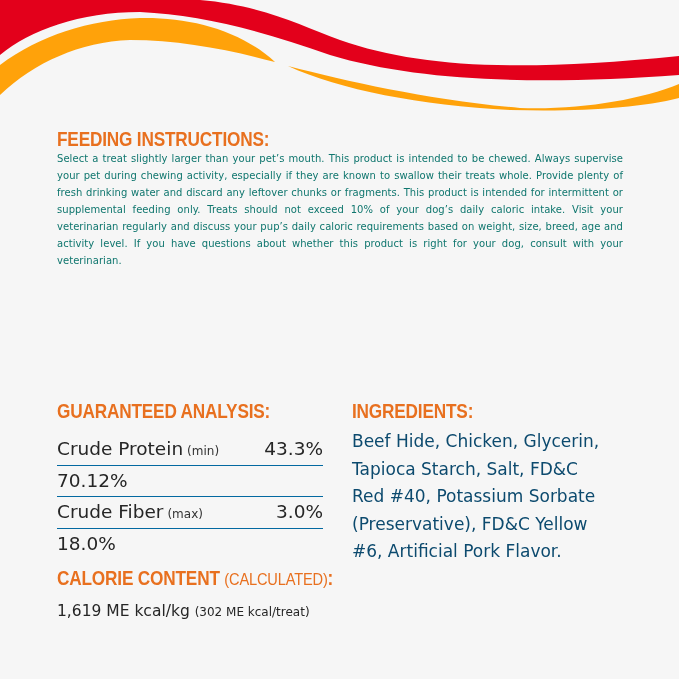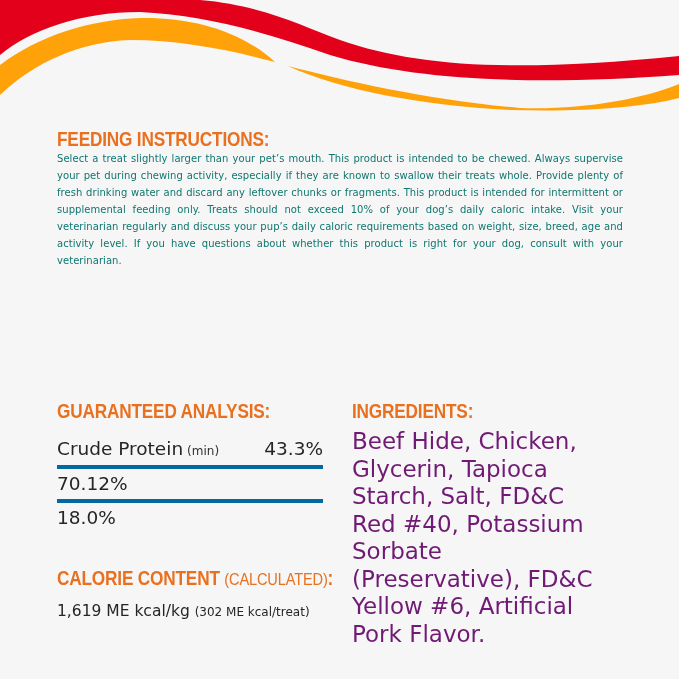--- a/index.html
+++ b/index.html
@@ -25,33 +25,33 @@
   #feeding-body {
     position: absolute; left: 57px; top: 150px; width: 566px;
     font-size: 10px; line-height: 17px; text-align: justify;
     letter-spacing: 0.05px; color: #0f766e;
   }
   #ga-title { position: absolute; left: 57px; top: 400px; font-size: 20px; }
   .ga-table { position: absolute; left: 57px; top: 434px; width: 266px; }
   .ga-row {
     display: flex; justify-content: space-between; align-items: baseline;
     height: 30.5px; line-height: 30px;
-    border-bottom: 4px solid #0369a1;
+    border-bottom: 1px solid #0369a1;
     font-size: 18.5px; color: #262626;
   }
   .ga-row:last-child { border-bottom: none; }
   .ga-qual { font-size: 12px; color: #333; margin-left: 4px; }
   #cal-title { position: absolute; left: 57px; top: 567px; font-size: 20px; }
   #cal-title .sub { font-weight: normal; font-size: 17px; }
   #cal-value { position: absolute; left: 57px; top: 602px; font-size: 15.5px; color: #262626; white-space: nowrap; }
   #cal-value .small { font-size: 12px; text-align: right; }
   #ing-title { position: absolute; left: 352px; top: 400px; font-size: 20px; }
   #ing-body {
     position: absolute; left: 352px; top: 428px; width: 250px;
-    font-size: 23px; line-height: 27.5px; color: #701a75;
+    font-size: 17px; line-height: 27.5px; color: #0c4a6e;
   }
 </style>
 </head>
 <body>
 
 <svg class="banner" viewBox="0 0 679 115" preserveAspectRatio="none">
 
   <path d="M0,0 L200,0 C260,5 300,25 340,40 C420,68 520,72 679,56 L679,75 C540,85 420,82 330,55 C260,30 200,15 140,12 C80,12 30,30 0,55 Z" fill="#e3001b"></path>
 
   <path d="M0,65 C40,35 90,20 140,18 C190,17 240,30 275,62 C230,50 180,40 130,40 C80,42 35,62 0,95 Z" fill="#ffa20a"></path>
@@ -65,20 +65,24 @@
 <div id="ga-title" class="heading">GUARANTEED ANALYSIS:</div>
 <div class="ga-table">
   <div class="ga-row">
     <span><span>Crude Protein</span><span class="ga-qual">(min)</span></span>
     <span>43.3%</span>
   </div>
   <div class="ga-row">
     <span>70.12%</span>
   </div>
   <div class="ga-row">
+    <span><span>Crude Fiber</span><span class="ga-qual">(max)</span></span>
+    <span>3.0%</span>
+  </div>
+  <div class="ga-row">
     <span>18.0%</span>
   </div>
 </div>
 
 <div id="cal-title" class="heading">
   <span>CALORIE CONTENT</span>
   <span class="sub">(CALCULATED)</span><span>:</span>
 </div>
 <div id="cal-value">
   <span>1,619 ME kcal/kg</span>

